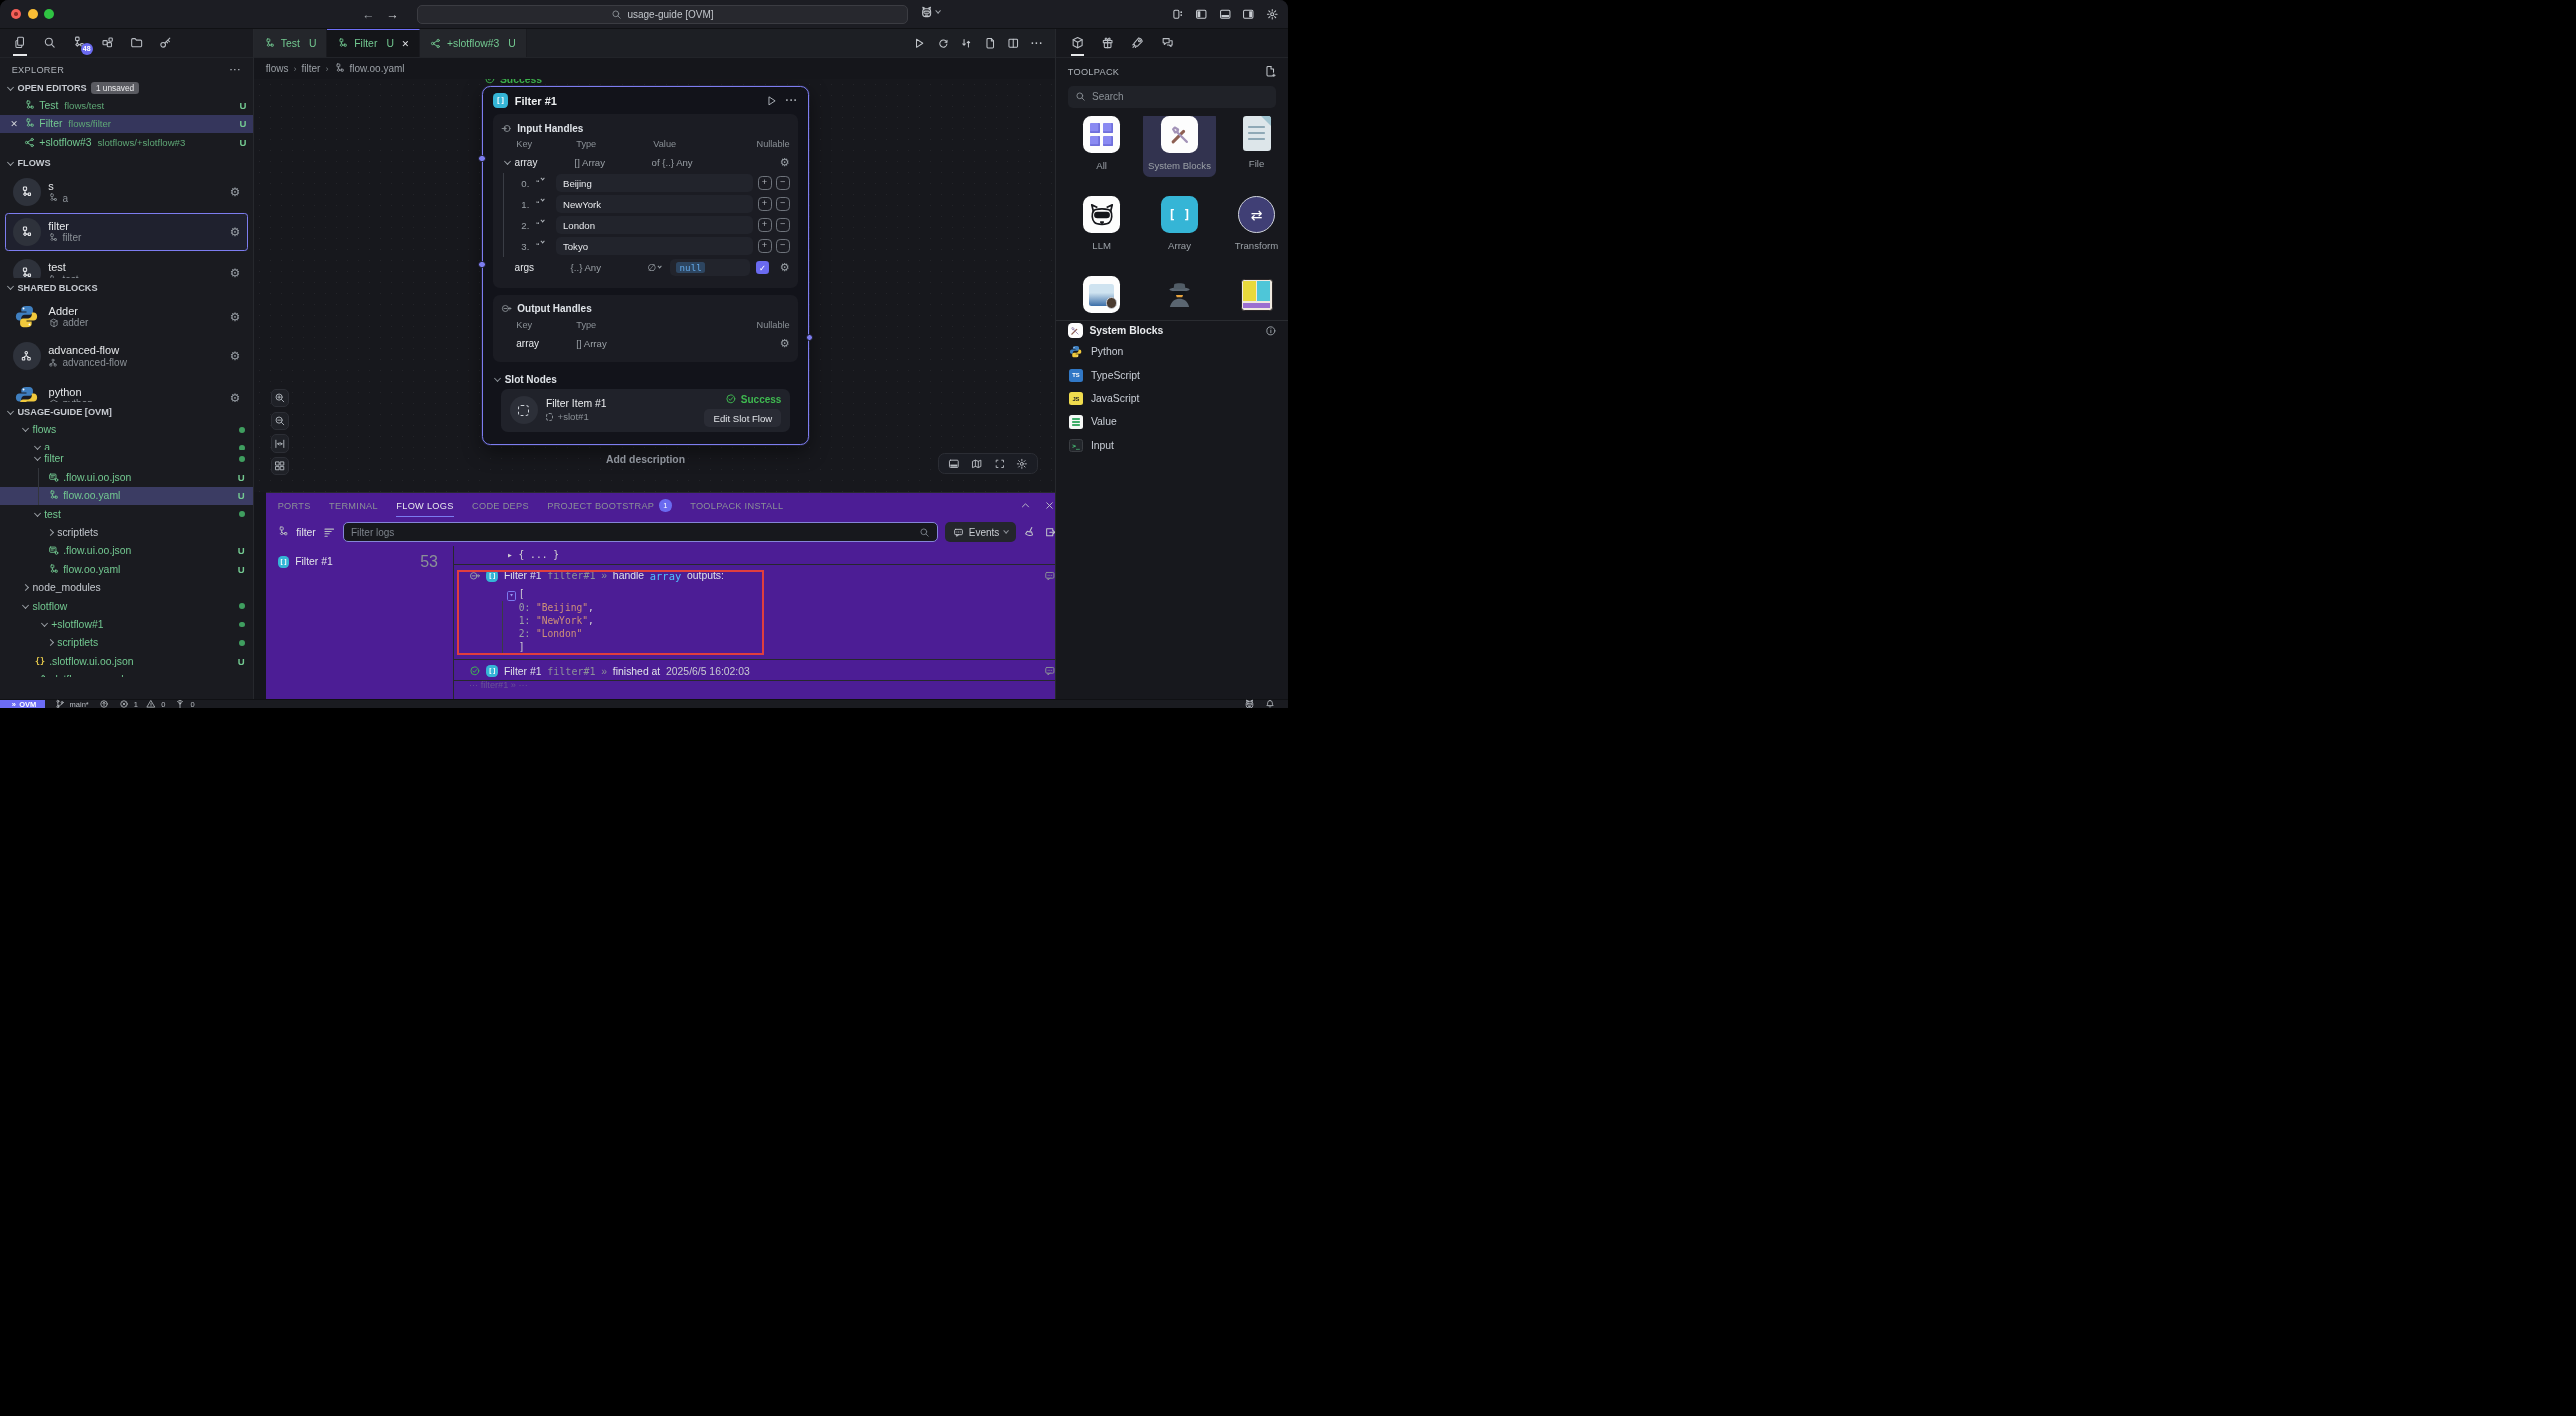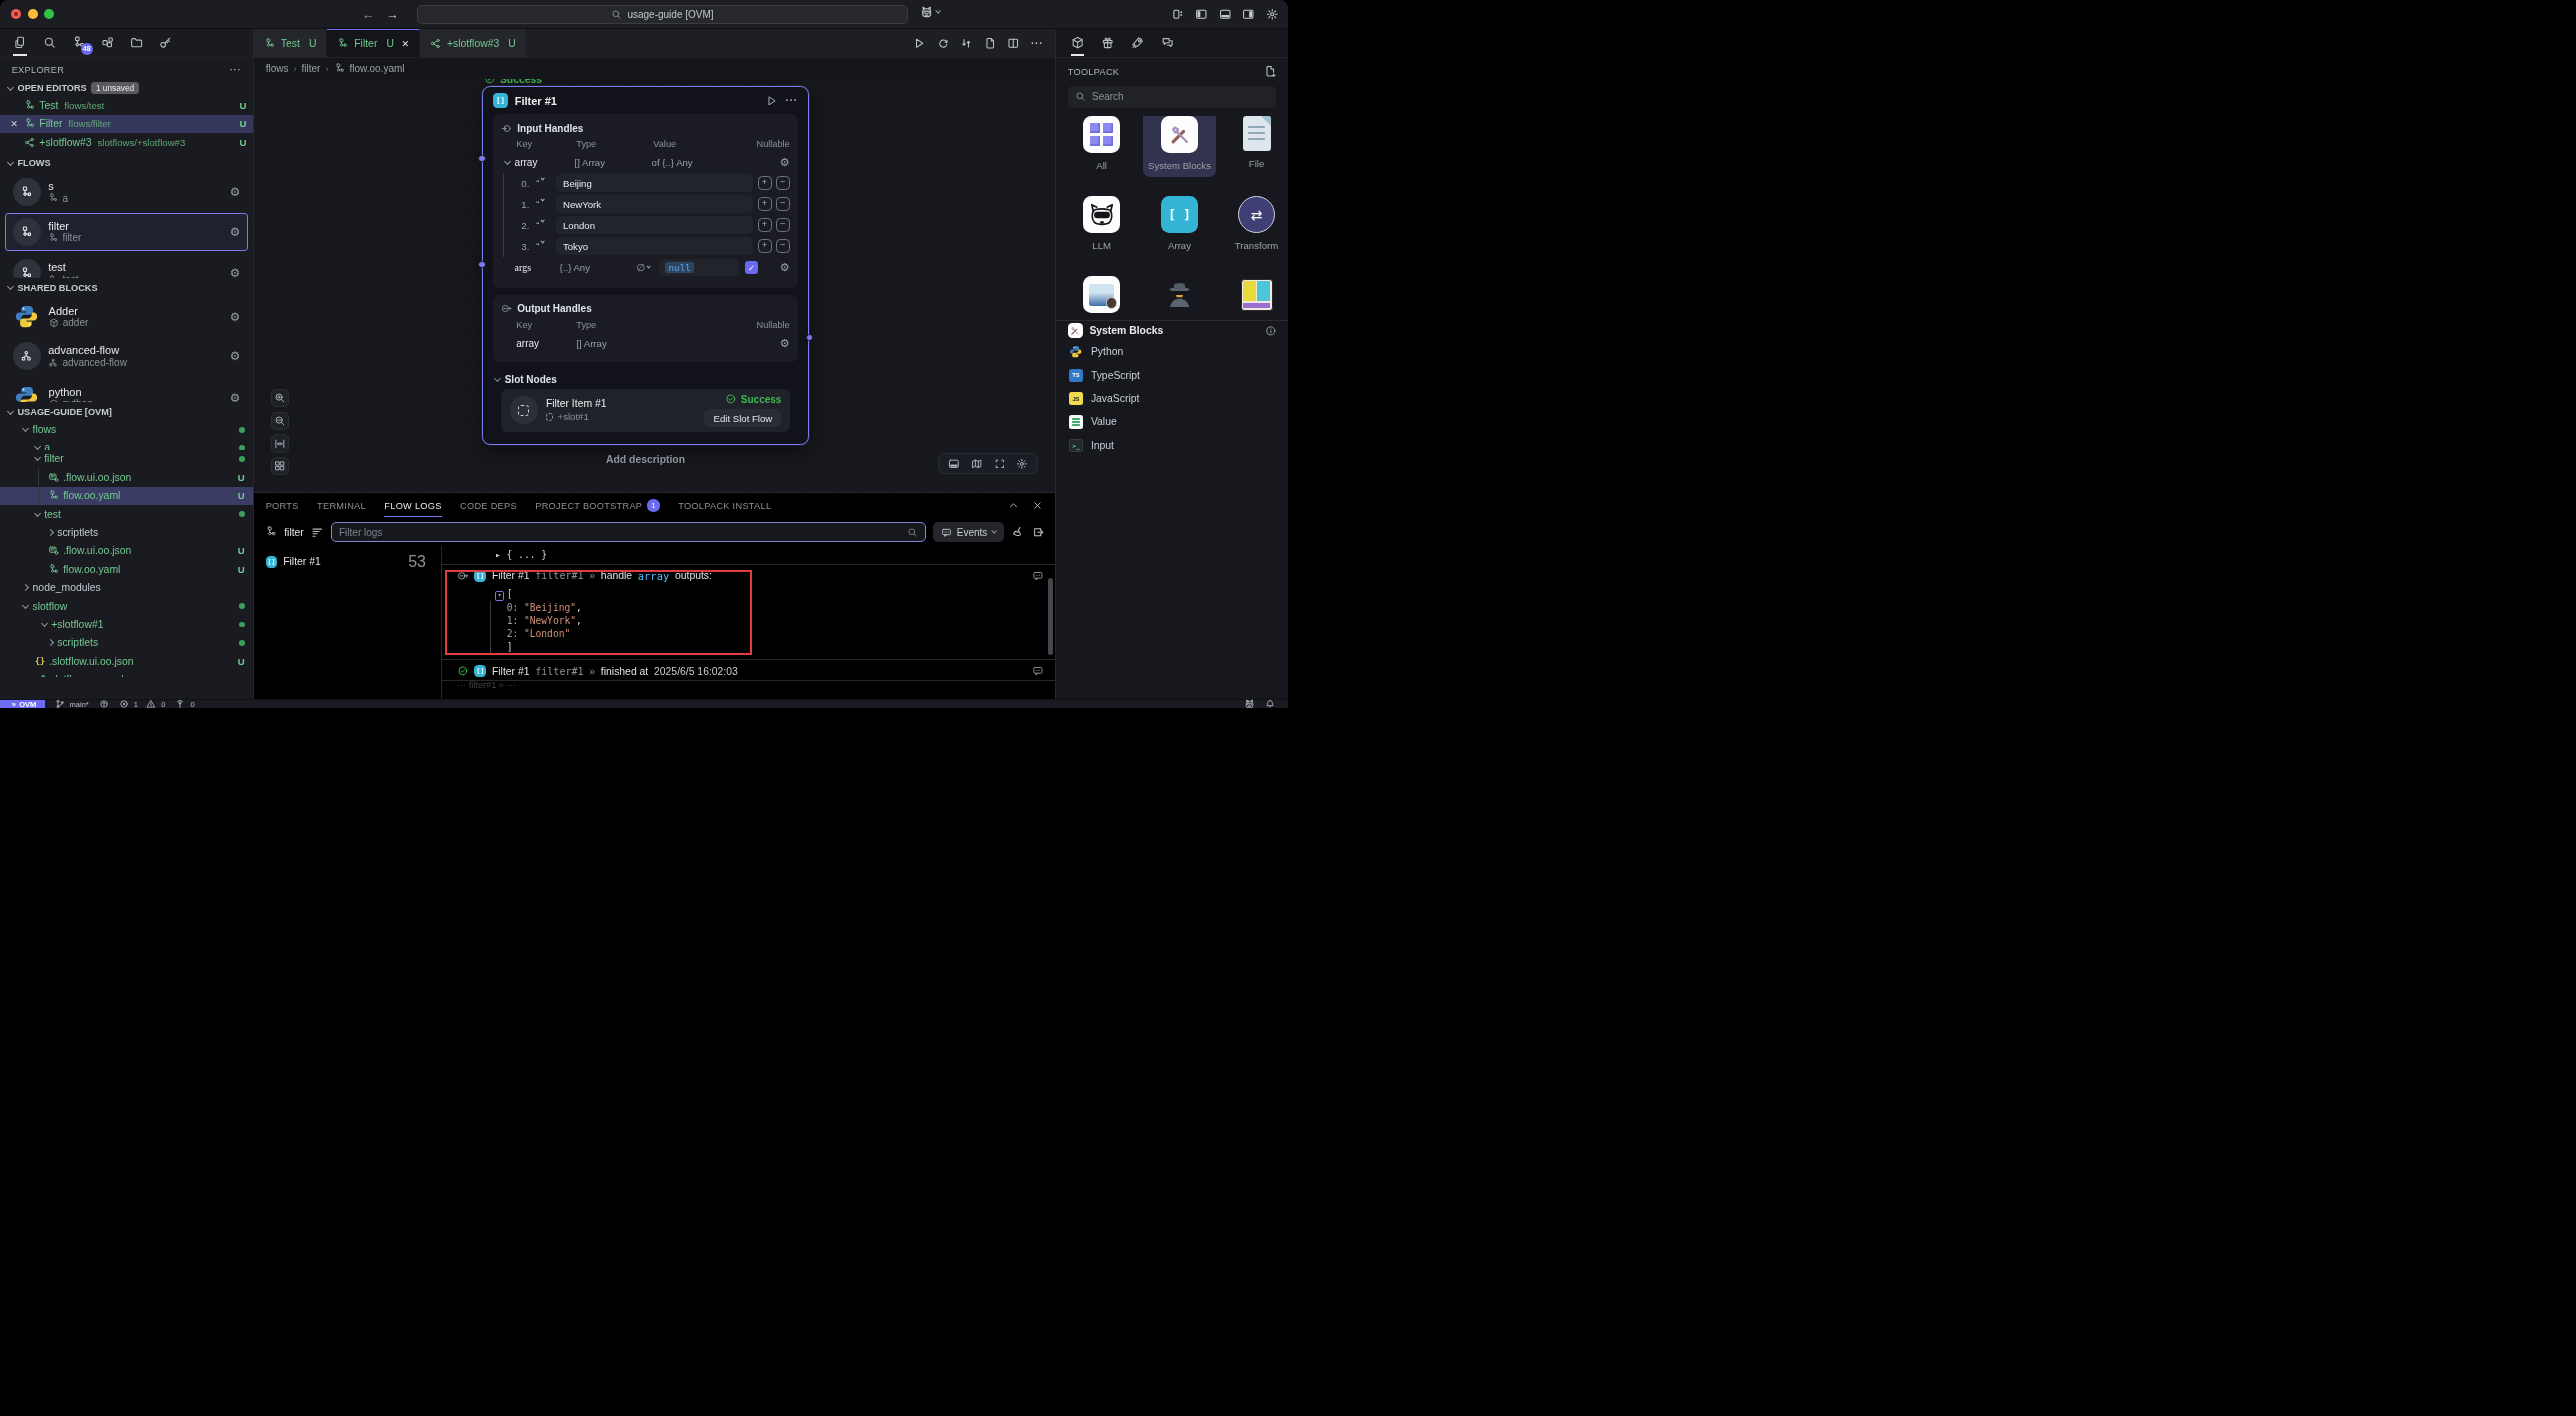--- a/index.html
+++ b/index.html
@@ -110,21 +110,21 @@
   .succ{display:flex;align-items:center;gap:4.2px;color:#3fb950;font-weight:bold;font-size:10px;}
   .btn-dark{background:#2a2c35;border-radius:5px;padding:3.3px 9.2px;color:#e2e5e9;font-size:9.6px;}
   #add-desc{position:absolute;left:228px;width:327px;top:375px;text-align:center;color:#8d929a;font-weight:bold;font-size:10.4px;}
   .cdot{position:absolute;width:7.5px;height:7.5px;border-radius:50%;background:#7d7df0;border:1.7px solid #14151c;}
   #zoomstack{position:absolute;left:16.7px;top:310px;display:flex;flex-direction:column;gap:4.2px;}
   .zbtn{width:18.4px;height:18.4px;border-radius:5px;background:rgba(32,34,41,.9);border:0.8px solid #2c2e35;display:flex;align-items:center;justify-content:center;color:#aeb3b9;}
   #canvas-ctl{position:absolute;right:16.7px;top:374px;height:21px;background:rgba(28,30,37,.92);border:0.8px solid #2b2d34;border-radius:6.7px;
               display:flex;align-items:center;gap:11px;padding:0 9.2px;color:#b8bcc2;}
 
   
-  #bottompanel{position:absolute;left:0;top:463px;width:801px;height:207px;background:#000000;border-top:0.8px solid #26282d;}
+  #bottompanel{position:absolute;left:12px;top:463px;width:801px;height:207px;background:#4c1d95;border-top:0.8px solid #26282d;}
   #bp-tabs{height:25px;display:flex;align-items:center;padding:0 11.7px;gap:18.4px;font-size:9.2px;letter-spacing:0.3px;color:#8b9197;}
   .bp-tab{position:relative;display:flex;align-items:center;gap:5px;height:25px;}
   .bp-tab.active{color:#e8eaed;}
   .bp-tab.active::after{content:"";position:absolute;left:0;right:0;bottom:0.8px;height:1.7px;background:#7b7bf0;}
   .bp-badge{width:12.5px;height:12.5px;border-radius:50%;background:#6a6af0;color:#fff;font-size:7.5px;display:flex;align-items:center;justify-content:center;}
   #bp-right{margin-left:auto;display:flex;gap:13.3px;color:#c2c6cb;align-items:center;}
   #bp-toolbar{height:28px;display:flex;align-items:center;gap:7.5px;padding:0 11px;}
   #log-filter{flex:1;height:20px;border:0.8px solid #8585d8;border-radius:5px;background:#17181d;display:flex;align-items:center;padding:0 6.7px;color:#7c828a;font-size:10px;}
   #events-dd{height:20px;background:#24262c;border-radius:5px;display:flex;align-items:center;gap:5px;padding:0 7.5px;color:#c9cdd2;font-size:10px;}
   #bp-content{position:absolute;left:0;top:53px;bottom:0;right:0;display:flex;}
@@ -871,21 +871,21 @@
                 <span class="conn"></span>
                 <span style="width: 15px; color: rgb(154, 160, 166); font-size: 9.6px;">3.</span>
                 <span class="quote-t" style="width: 20px;">“<span class="chev down" style="width:3.3px;height:3.3px"></span></span>
                 <div class="ibox">
                   <span>Tokyo</span>
                 </div>
                 <span class="pm">+</span>
                 <span class="pm">−</span>
               </div>
               <div class="hrow" style="height: 22px; padding-left: 13.3px;">
-                <span style="width: 45px; color: rgb(232, 234, 237); font-family: Liberation Serif, serif;">args</span>
+                <span style="width: 56px; color: rgb(232, 234, 237);">args</span>
                 <span class="type-txt" style="width: 77px;">{..} Any</span>
                 <span style="color: rgb(154, 160, 166); width: 22px; display: inline-flex; align-items: center;">∅<span class="chev down" style="width:3.3px;height:3.3px;margin-left:1.7px"></span></span>
                 <div class="ibox" style="flex: 0 0 auto; width: 80px;">
                   <span class="nullv">null</span>
                 </div>
                 <span class="cbx" style="margin-left: 6.7px;">✓</span>
                 <span style="margin-left: auto; color: rgb(154, 160, 166); font-size: 11px;">⚙</span>
               </div>
             </div>
         </div>

